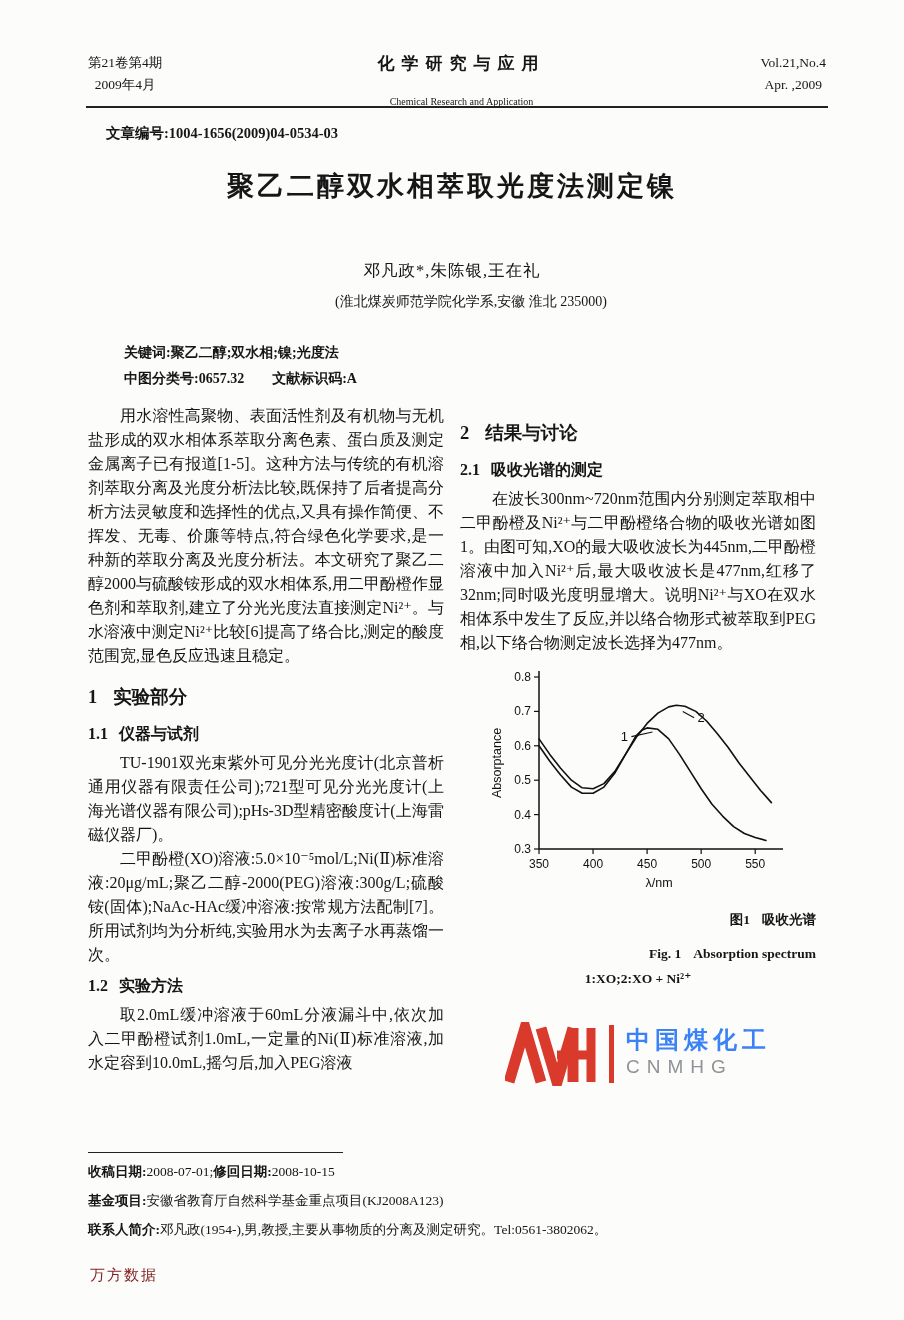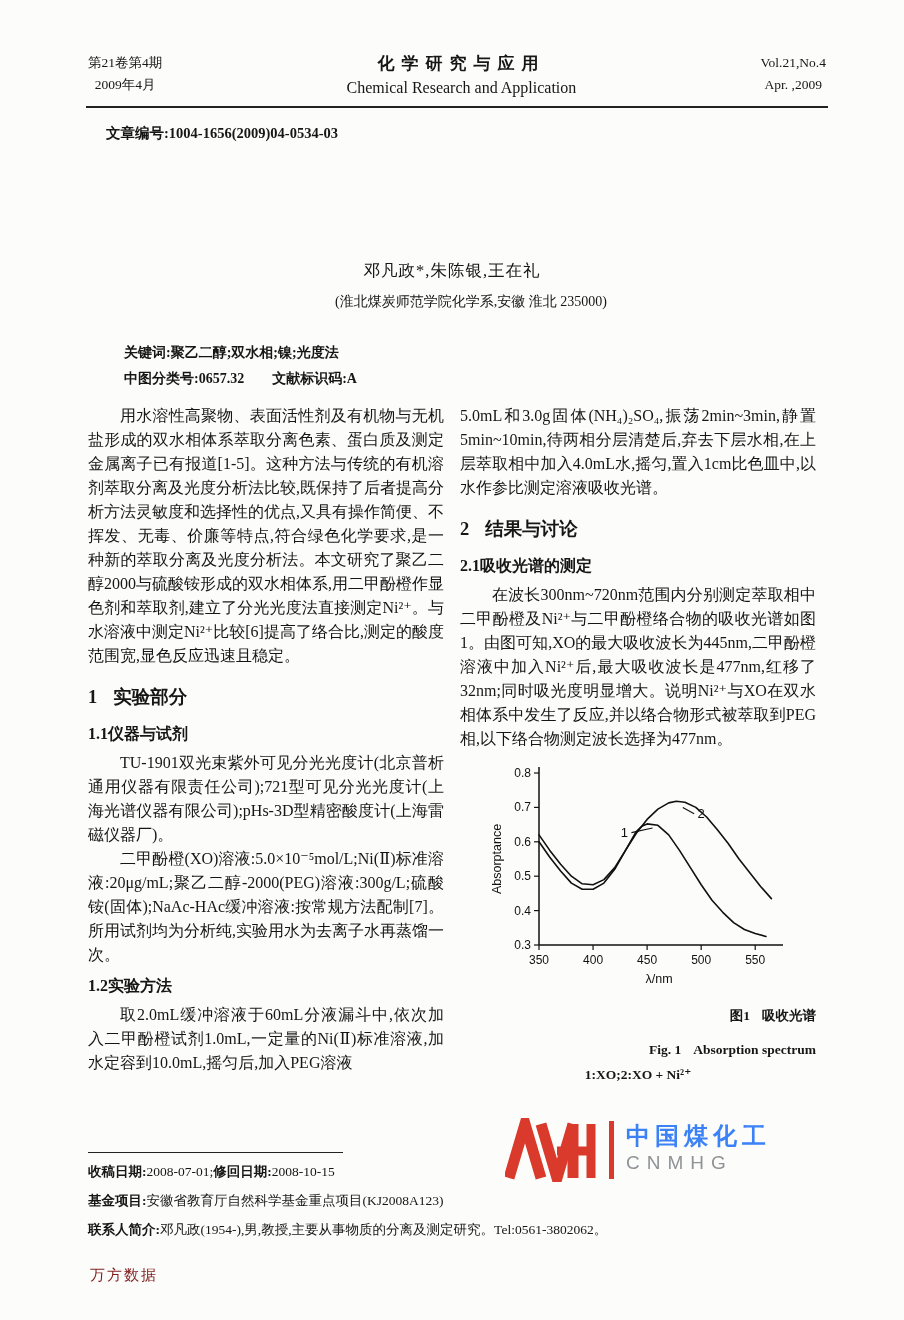--- a/index.html
+++ b/index.html
@@ -7,40 +7,40 @@
     position:relative;width:904px;height:1320px;margin:0 auto;
     background:#fcfcfa;color:#161616;
     font-family:"Liberation Serif","DejaVu Serif",serif;
     overflow:hidden;
   }
   
   .jheader{position:absolute;top:52px;left:88px;right:78px;display:flex;justify-content:space-between;align-items:flex-start;}
   .jh-side{font-size:13.5px;line-height:1.6;text-align:center;}
   .jh-center{text-align:center;}
   .jh-center .cn{font-size:17px;font-weight:bold;letter-spacing:7px;}
-  .jh-center .en{font-size:16px;margin-top:4px;}
+  .jh-center .en{font-size:10px;margin-top:21px;}
   .head-rule{position:absolute;top:106px;left:86px;right:76px;border-top:2px solid #222;}
   
   .art-number{position:absolute;top:124px;left:90px;font-size:14.5px;font-weight:bold;margin-left:16px;}
   .title{position:absolute;top:168px;left:0;width:100%;text-align:center;font-size:27px;font-weight:bold;letter-spacing:3px;}
   .authors{position:absolute;top:260px;left:0;width:100%;text-align:center;font-size:16.5px;letter-spacing:1px;}
   .affiliation{position:absolute;top:293px;left:0;width:100%;text-align:center;font-size:14px;padding-left:19px;}
   .kw-line{position:absolute;top:344px;left:124px;font-size:14px;font-weight:bold;text-align:center;}
   .kw-line .val{font-weight:bold;}
   .clc-line{position:absolute;top:370px;left:124px;font-size:14px;font-weight:bold;}
   .clc-line .gap{display:inline-block;width:28px;}
   
   .columns{position:absolute;top:404px;left:88px;width:740px;display:flex;gap:16px;}
   .col{width:356px;font-size:16px;line-height:24px;text-align:justify;}
   .col p{margin:0;}
   .indent{text-indent:2em;}
   .sec-h{display:flex;align-items:baseline;font-weight:bold;font-size:18.5px;margin:17px 0 13px;}
   .sec-h .num{margin-right:16px;}
   .sub-h{display:flex;align-items:baseline;font-weight:bold;font-size:16px;margin:7px 0 5px;}
-  .sub-h .num{}
+  .sub-h .num{margin-right:11px;}
   
   .chart-wrap{margin-top:10px;display:flex;justify-content:center;}
   .fig-caption{margin-top:8px;text-align:right;font-size:13.5px;font-weight:bold;line-height:1.9;}
   .fig-caption .lbl{margin-right:12px;}
   .fig-note{text-align:center;font-size:13.5px;font-weight:bold;line-height:1.9;}
   
   .logo{margin-top:30px;display:flex;align-items:center;justify-content:center;gap:12px;}
   .logo-bar{width:5px;height:58px;background:#d93a2b;}
   .logo-text .cn{font-size:24px;font-weight:bold;color:#3b82f6;letter-spacing:5px;font-family:"Liberation Sans","DejaVu Sans",sans-serif;}
   .logo-text .en{font-size:19px;color:#8f9397;letter-spacing:7px;margin-top:3px;font-family:"Liberation Sans","DejaVu Sans",sans-serif;}
@@ -65,20 +65,21 @@
       <div class="en">Chemical Research and Application</div>
     </div>
     <div class="jh-side">
       <div>Vol.21,No.4</div>
       <div>Apr. ,2009</div>
     </div>
   </div>
   <div class="head-rule"></div>
 
   <div class="art-number">文章编号:1004-1656(2009)04-0534-03</div>
+  <div class="title">聚乙二醇双水相萃取光度法测定镍</div>
   <div class="authors">邓凡政*,朱陈银,王在礼</div>
   <div class="affiliation">(淮北煤炭师范学院化学系,安徽  淮北  235000)</div>
   <div class="kw-line">
     <span>关键词:</span><span class="val">聚乙二醇;双水相;镍;光度法</span>
   </div>
   <div class="clc-line">
     <span>中图分类号:</span><span>0657.32</span><span class="gap"></span><span>文献标识码:</span><span>A</span>
   </div>
 
   <div class="columns">
@@ -99,21 +100,20 @@
       <p class="indent">二甲酚橙(XO)溶液:5.0×10⁻⁵mol/L;Ni(Ⅱ)标准溶液:20μg/mL;聚乙二醇-2000(PEG)溶液:300g/L;硫酸铵(固体);NaAc-HAc缓冲溶液:按常规方法配制[7]。所用试剂均为分析纯,实验用水为去离子水再蒸馏一次。</p>
 
       <div class="sub-h">
         <span class="num">1.2</span>
         <span>实验方法</span>
       </div>
       <p class="indent">取2.0mL缓冲溶液于60mL分液漏斗中,依次加入二甲酚橙试剂1.0mL,一定量的Ni(Ⅱ)标准溶液,加水定容到10.0mL,摇匀后,加入PEG溶液</p>
     </div>
 
     <div class="col">
-      <p>5.0mL和3.0g固体(NH₄)₂SO₄,振荡2min~3min,静置5min~10min,待两相分层清楚后,弃去下层水相,在上层萃取相中加入4.0mL水,摇匀,置入1cm比色皿中,以水作参比测定溶液吸收光谱。</p>
 
       <div class="sec-h">
         <span class="num">2</span>
         <span>结果与讨论</span>
       </div>
 
       <div class="sub-h">
         <span class="num">2.1</span>
         <span>吸收光谱的测定</span>
       </div>

